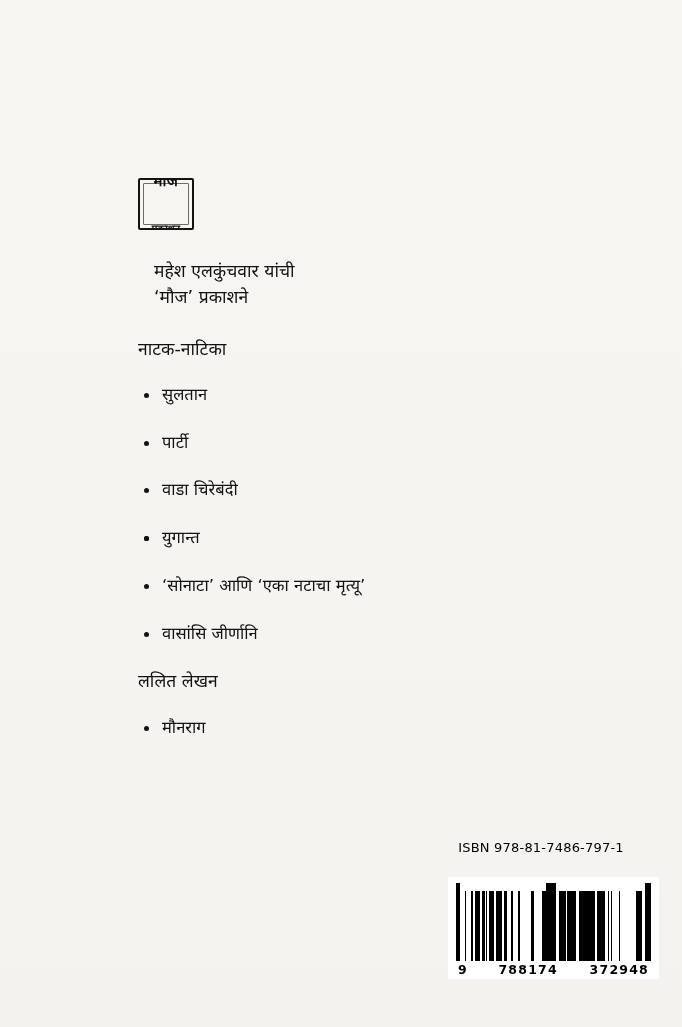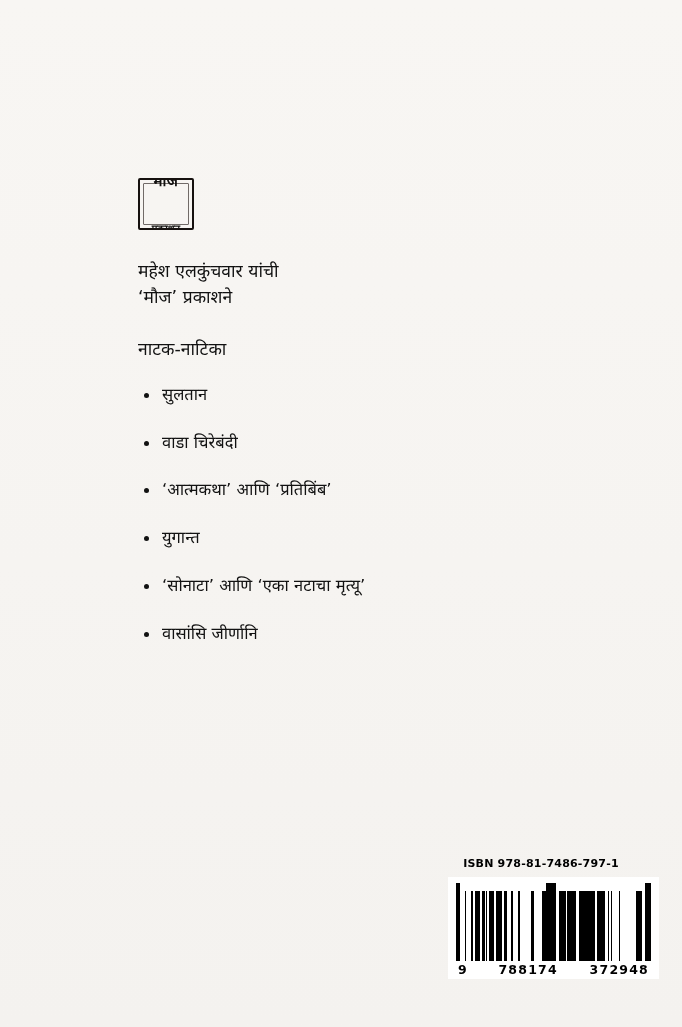--- a/index.html
+++ b/index.html
@@ -81,21 +81,21 @@
     top: 258px;
     width: 420px;
   }
   .pub-line {
     font-size: 17.5px;
     line-height: 1.5;
     color: #111;
     margin: 0 0 26px 0;
     font-weight: 400;
   }
-  .pub-line span { display: block; }
+  .pub-line span { display: block; margin-left: 16px; }
 
   .section {
     margin-bottom: 22px;
   }
   .section-title {
     font-size: 17.5px;
     line-height: 1.4;
     margin: 0 0 8px 0;
     color: #111;
     font-weight: 400;
@@ -126,25 +126,25 @@
   
   .barcode-area {
     position: absolute;
     right: 48px;
     bottom: 48px;
     width: 186px;
     text-align: center;
   }
   .isbn-text {
     font-family: "DejaVu Sans", sans-serif;
-    font-size: 11px;
-    font-weight: 700;
+    font-size: 13px;
+    font-weight: 400;
     letter-spacing: .2px;
     color: #000;
-    margin-bottom: 7px;
+    margin-bottom: 22px;
     text-align: center;
   }
   .barcode-box {
     background: #ffffff;
     padding: 6px 8px 2px 8px;
     display: inline-block;
   }
   .bars {
     height: 78px;
     display: flex;
@@ -185,28 +185,35 @@
 
     <p class="pub-line">
       <span>महेश एलकुंचवार यांची</span>
       <span>‘मौज’ प्रकाशने</span>
     </p>
 
     <div class="section">
       <h2 class="section-title">नाटक-नाटिका</h2>
       <ul class="booklist">
         <li><span class="bullet"></span><span>सुलतान</span></li>
+        <li><span class="bullet"></span><span>पार्टी</span></li>
         <li><span class="bullet"></span><span>वाडा चिरेबंदी</span></li>
-        <li><span class="bullet"></span><span>‘आत्मकथा’ आणि ‘प्रतिबिंब’</span></li>
+        <li><span class="bullet"></span></li>
         <li><span class="bullet"></span><span>युगान्त</span></li>
         <li><span class="bullet"></span><span>‘सोनाटा’ आणि ‘एका नटाचा मृत्यू’</span></li>
         <li><span class="bullet"></span><span>वासांसि जीर्णानि</span></li>
       </ul>
     </div>
 
+    <div class="section">
+      <h2 class="section-title">ललित लेखन</h2>
+      <ul class="booklist">
+        <li><span class="bullet"></span><span>मौनराग</span></li>
+      </ul>
+    </div>
 
   </div>
 
   <div class="barcode-area">
     <div class="isbn-text">ISBN 978-81-7486-797-1</div>
     <div class="barcode-box">
       <div class="bars" id="bars">
           <i style="width:2px"></i>
           <i style="width:1px"></i>
           <i style="width:1px"></i>

